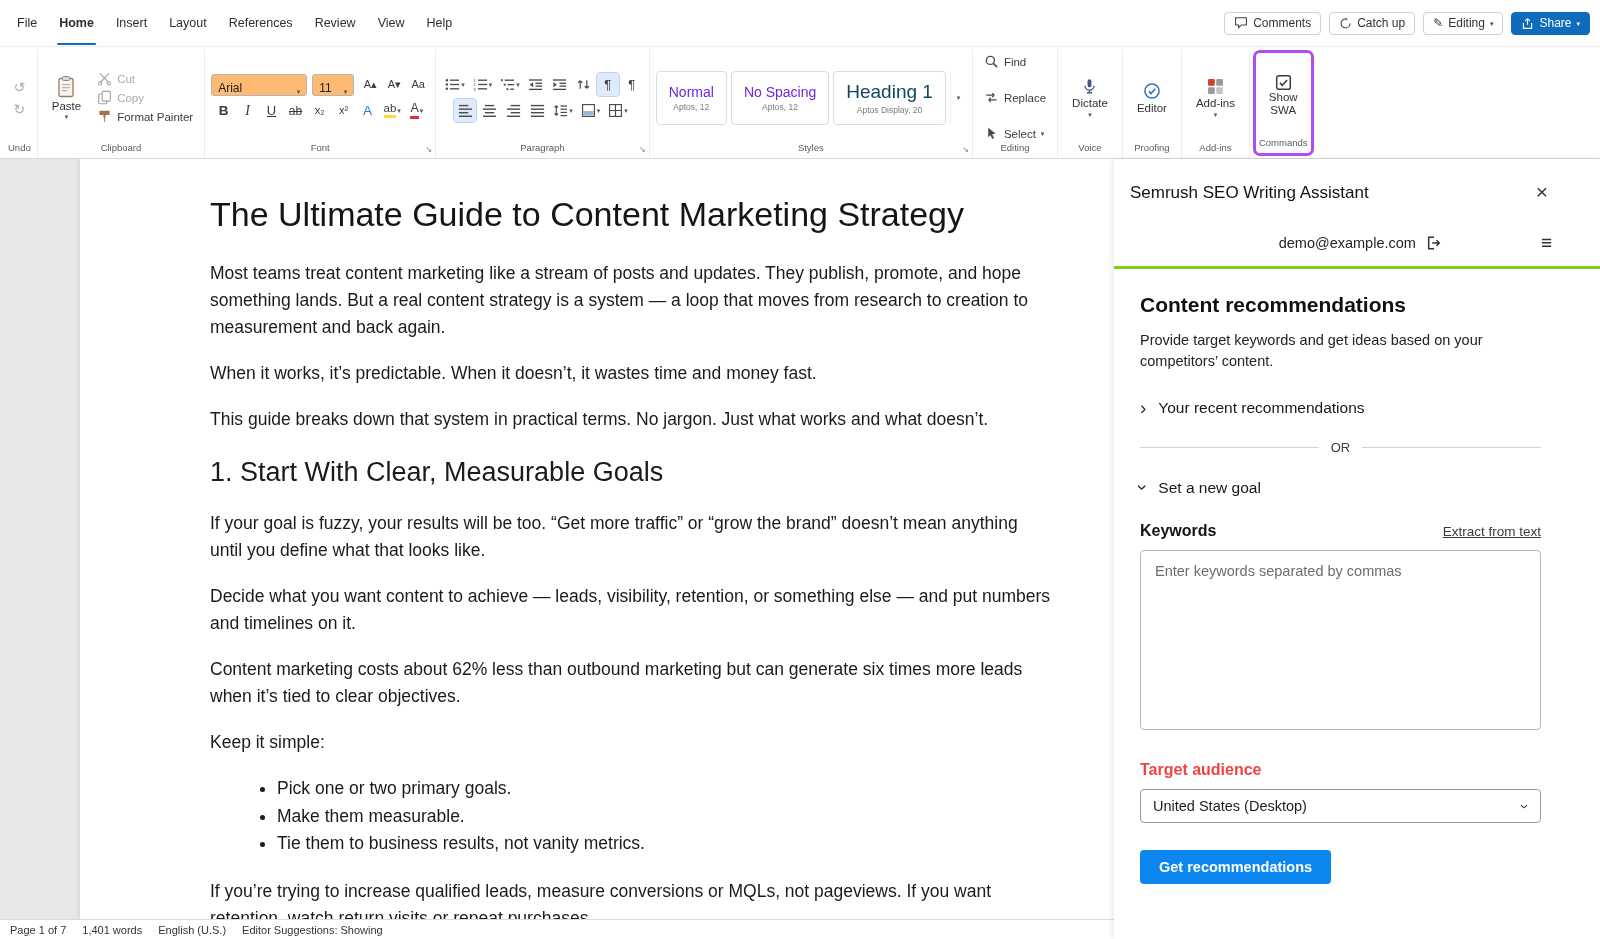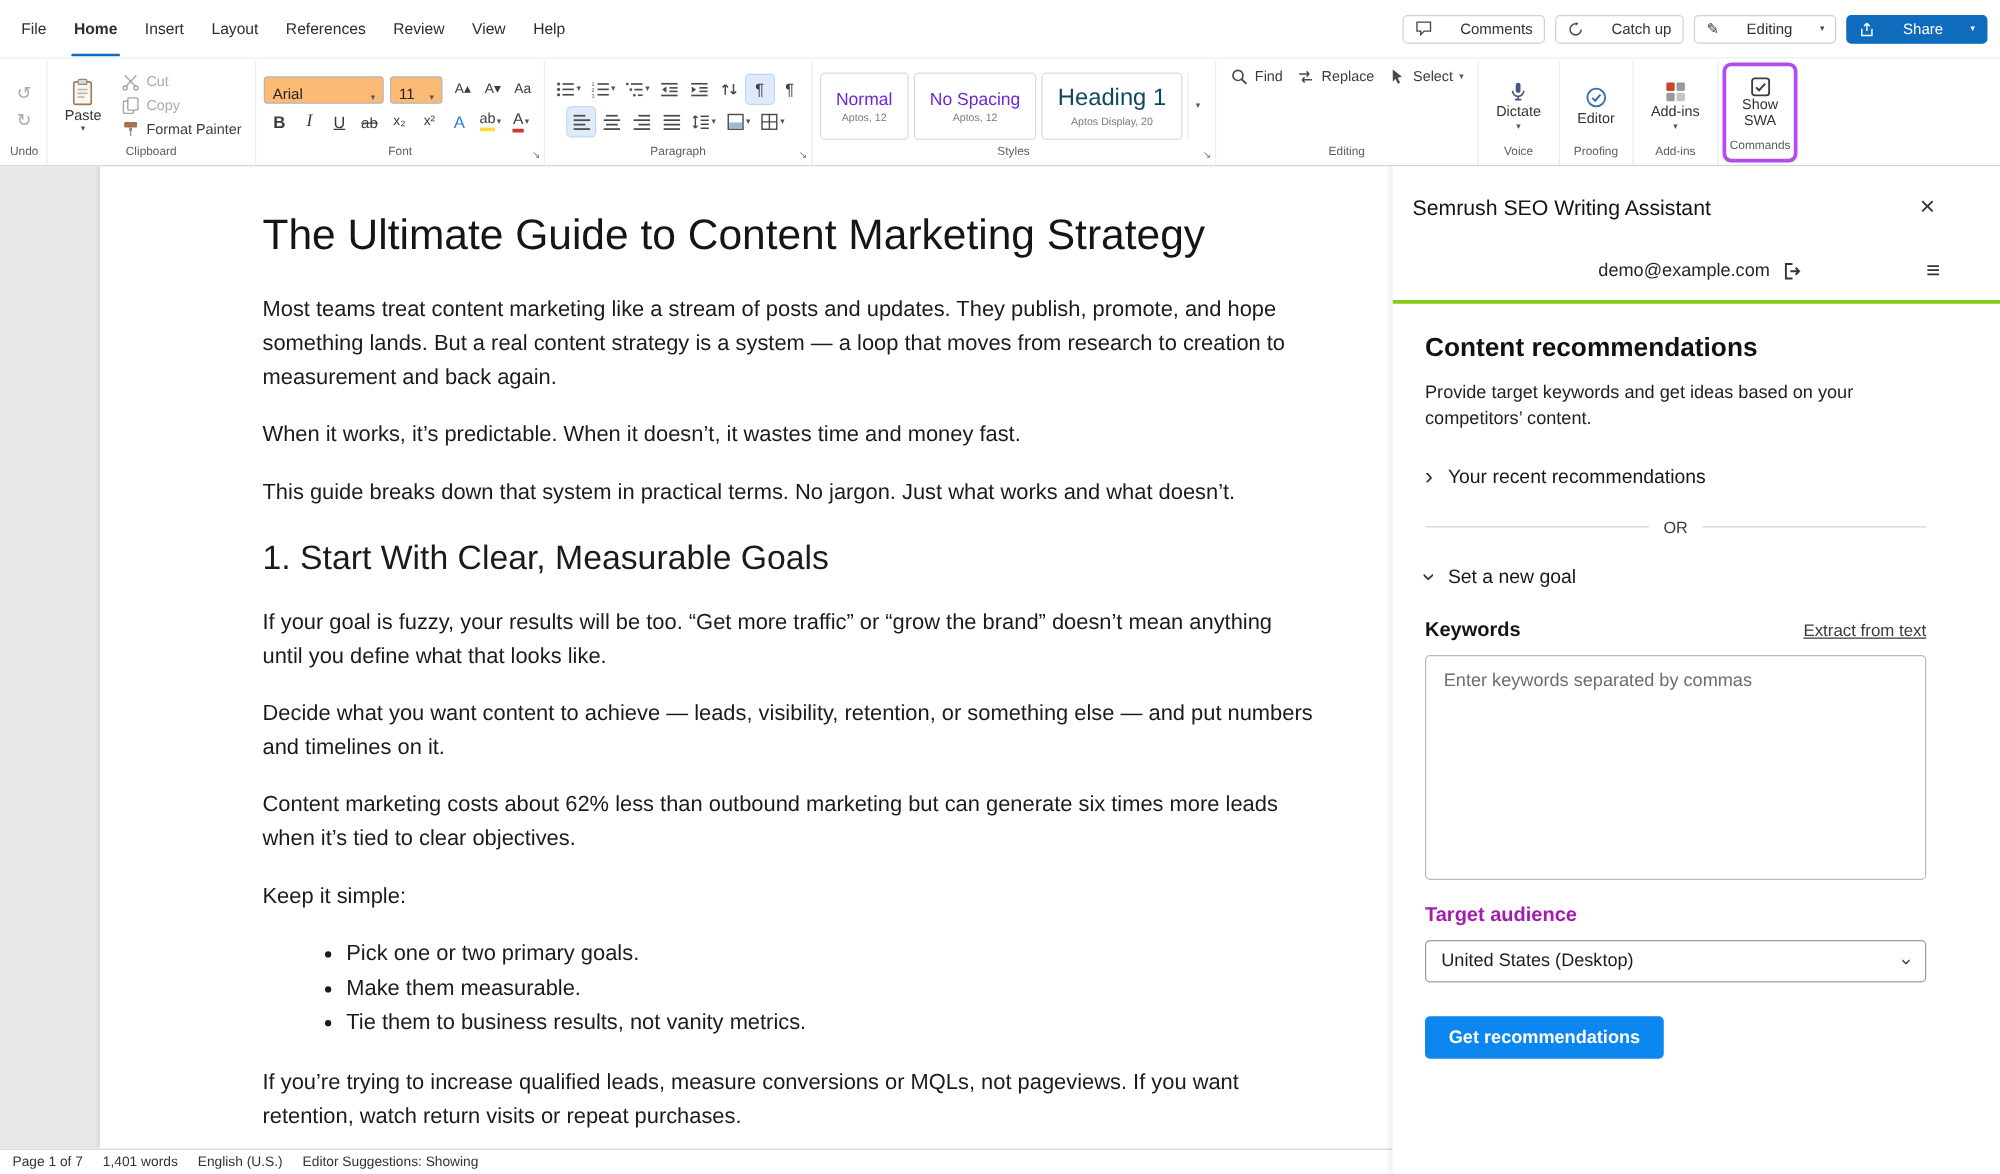--- a/index.html
+++ b/index.html
@@ -9,21 +9,21 @@
   button{font-family:inherit;background:none;border:none;cursor:pointer;padding:0;color:inherit}
   .app{display:flex;flex-direction:column;height:100%}
 
   
   .menubar{flex:0 0 29px;display:flex;align-items:center;padding:0 10px 0 6px;border-bottom:1px solid #ececec;background:#fff}
   .menu-tabs{display:flex;height:100%}
   .menu-tab{display:flex;align-items:center;padding:16px 11px;font-size:12.5px;color:#2e2e2e;position:relative;cursor:pointer}
   .menu-tab.active{font-weight:700}
   .menu-tab.active::after{content:"";position:absolute;left:9px;right:9px;bottom:1px;height:2.5px;border-radius:2px;background:var(--accent-blue)}
   .menubar-right{margin-left:auto;display:flex;align-items:center;gap:8px}
-  .pill{height:23px;display:inline-flex;align-items:center;gap:22px;padding:0 9px;border:1px solid #d1d1d1;border-radius:4px;font-size:12px;color:#333;background:#fff}
+  .pill{height:23px;display:inline-flex;align-items:center;gap:5px;padding:0 9px;border:1px solid #d1d1d1;border-radius:4px;font-size:12px;color:#333;background:#fff}
   .pill .caret{font-size:7px;color:#444}
   .pill.share{background:var(--accent-blue);border-color:var(--accent-blue);color:#fff}
   .pill.share .caret{color:#fff}
   .pill .gly svg{display:block}
 
   
   .ribbon{flex:0 0 86px;display:flex;align-items:stretch;border-bottom:1px solid #d8d8d8;background:#fff;padding:2px 6px 0 2px}
   .rgroup{display:flex;flex-direction:column;align-items:center;padding:4px 6px 0;position:relative}
   .rgroup+.rgroup{border-left:1px solid #ededed}
   .rbody{flex:1;display:flex;align-items:center}
@@ -56,21 +56,21 @@
   .combo{height:22px;border:1px solid #b5b5b5;border-radius:3px;display:flex;align-items:flex-end;font-size:12px;color:#222;padding:0 6px;gap:12px;background:#fdba74;cursor:pointer}
   .combo.family{width:96px;justify-content:space-between}
   .combo.size{width:42px;justify-content:space-between;margin-left:3px}
   .styles-body{flex:1;display:flex;align-items:center;gap:4px}
   #style-cards{display:flex;gap:4px}
   .style-card{border:1px solid #dcdcdc;border-radius:4px;background:#fff;height:54px;padding:5px 12px;display:flex;flex-direction:column;align-items:center;justify-content:center;gap:2px;cursor:pointer}
   .style-name{font-size:14px;color:#6d28d9;white-space:nowrap}
   .style-sub{font-size:8.5px;color:#7a7a7a;white-space:nowrap}
   .hcard .style-name{font-size:19px;color:var(--heading-style-color)}
   .gallery-more{width:16px;height:54px;display:flex;align-items:center;justify-content:center;border-left:1px solid #ededed}
-  .edit-col{flex:1;display:flex;flex-direction:row;justify-content:center;gap:1px;align-items:flex-start}
+  .edit-col{flex:1;display:flex;flex-direction:column;gap:19px;align-items:flex-start}
   .bigbtn{display:flex;flex-direction:column;align-items:center;justify-content:center;gap:2px;font-size:11.5px;color:#333;padding:3px 8px;border-radius:3px;flex:1}
   .g-swa{padding:1px 3px 2px}
   .swa-wrap{border:3px solid var(--highlight-purple);border-radius:7px;display:flex;flex-direction:column;align-items:center;flex:1;padding:0 3px}
   .swa-btn{gap:0;padding:2px 5px}
   .swa-btn .two{line-height:12.5px;font-size:11.5px}
 
   
   .content-row{flex:1;display:flex;min-height:0}
   .doc-col{flex:1;display:flex;flex-direction:column;min-width:0}
   .doc-area{flex:1;background:#e7e7e7;overflow:hidden}
@@ -101,21 +101,21 @@
   .sb-expander{display:flex;align-items:center;gap:12px;font-size:15.5px;color:#181818}
   .chev{font-size:19px;color:#2d2d2d;line-height:1;display:inline-block}
   .chev.down{transform:rotate(90deg)}
   .sb-or{display:flex;align-items:center;gap:12px;margin:23px 0;color:#3c3c3c;font-size:13px}
   .sb-or .line{flex:1;height:1px;background:#d4d4d4}
   .sb-krow{display:flex;align-items:baseline;justify-content:space-between;margin:25px 0 10px}
   .sb-krow label{font-size:16px;font-weight:700;color:#131313}
   .sb-link{font-size:13.5px;color:#3a3a3a;text-decoration:underline;cursor:pointer}
   textarea.sb-keywords{width:100%;height:180px;border:1px solid #b9b9b9;border-radius:4px;resize:none;padding:12px 14px;font-size:14.5px;font-family:inherit;color:#222;outline:none}
   textarea.sb-keywords::placeholder{color:#6d6d6d}
-  .sb-label2{display:block;font-size:16px;font-weight:700;color:#a21caf;margin:15px 0 10px}
+  .sb-label2{display:block;font-size:16px;font-weight:700;color:#ef4444;margin:27px 0 10px}
   .sb-select{height:34px;border:1px solid #9c9c9c;border-radius:4px;display:flex;align-items:center;justify-content:space-between;padding:0 12px;font-size:14.5px;color:#1d1d1d;cursor:pointer}
   .sb-select .chev{font-size:15px}
   .sb-cta{margin-top:27px;background:var(--semrush-blue);color:#fff;font-size:14.5px;font-weight:700;padding:9px 19px;border-radius:4px}
 </style>
 </head>
 <body>
 
 <div class="app">
 
   <div class="menubar">

